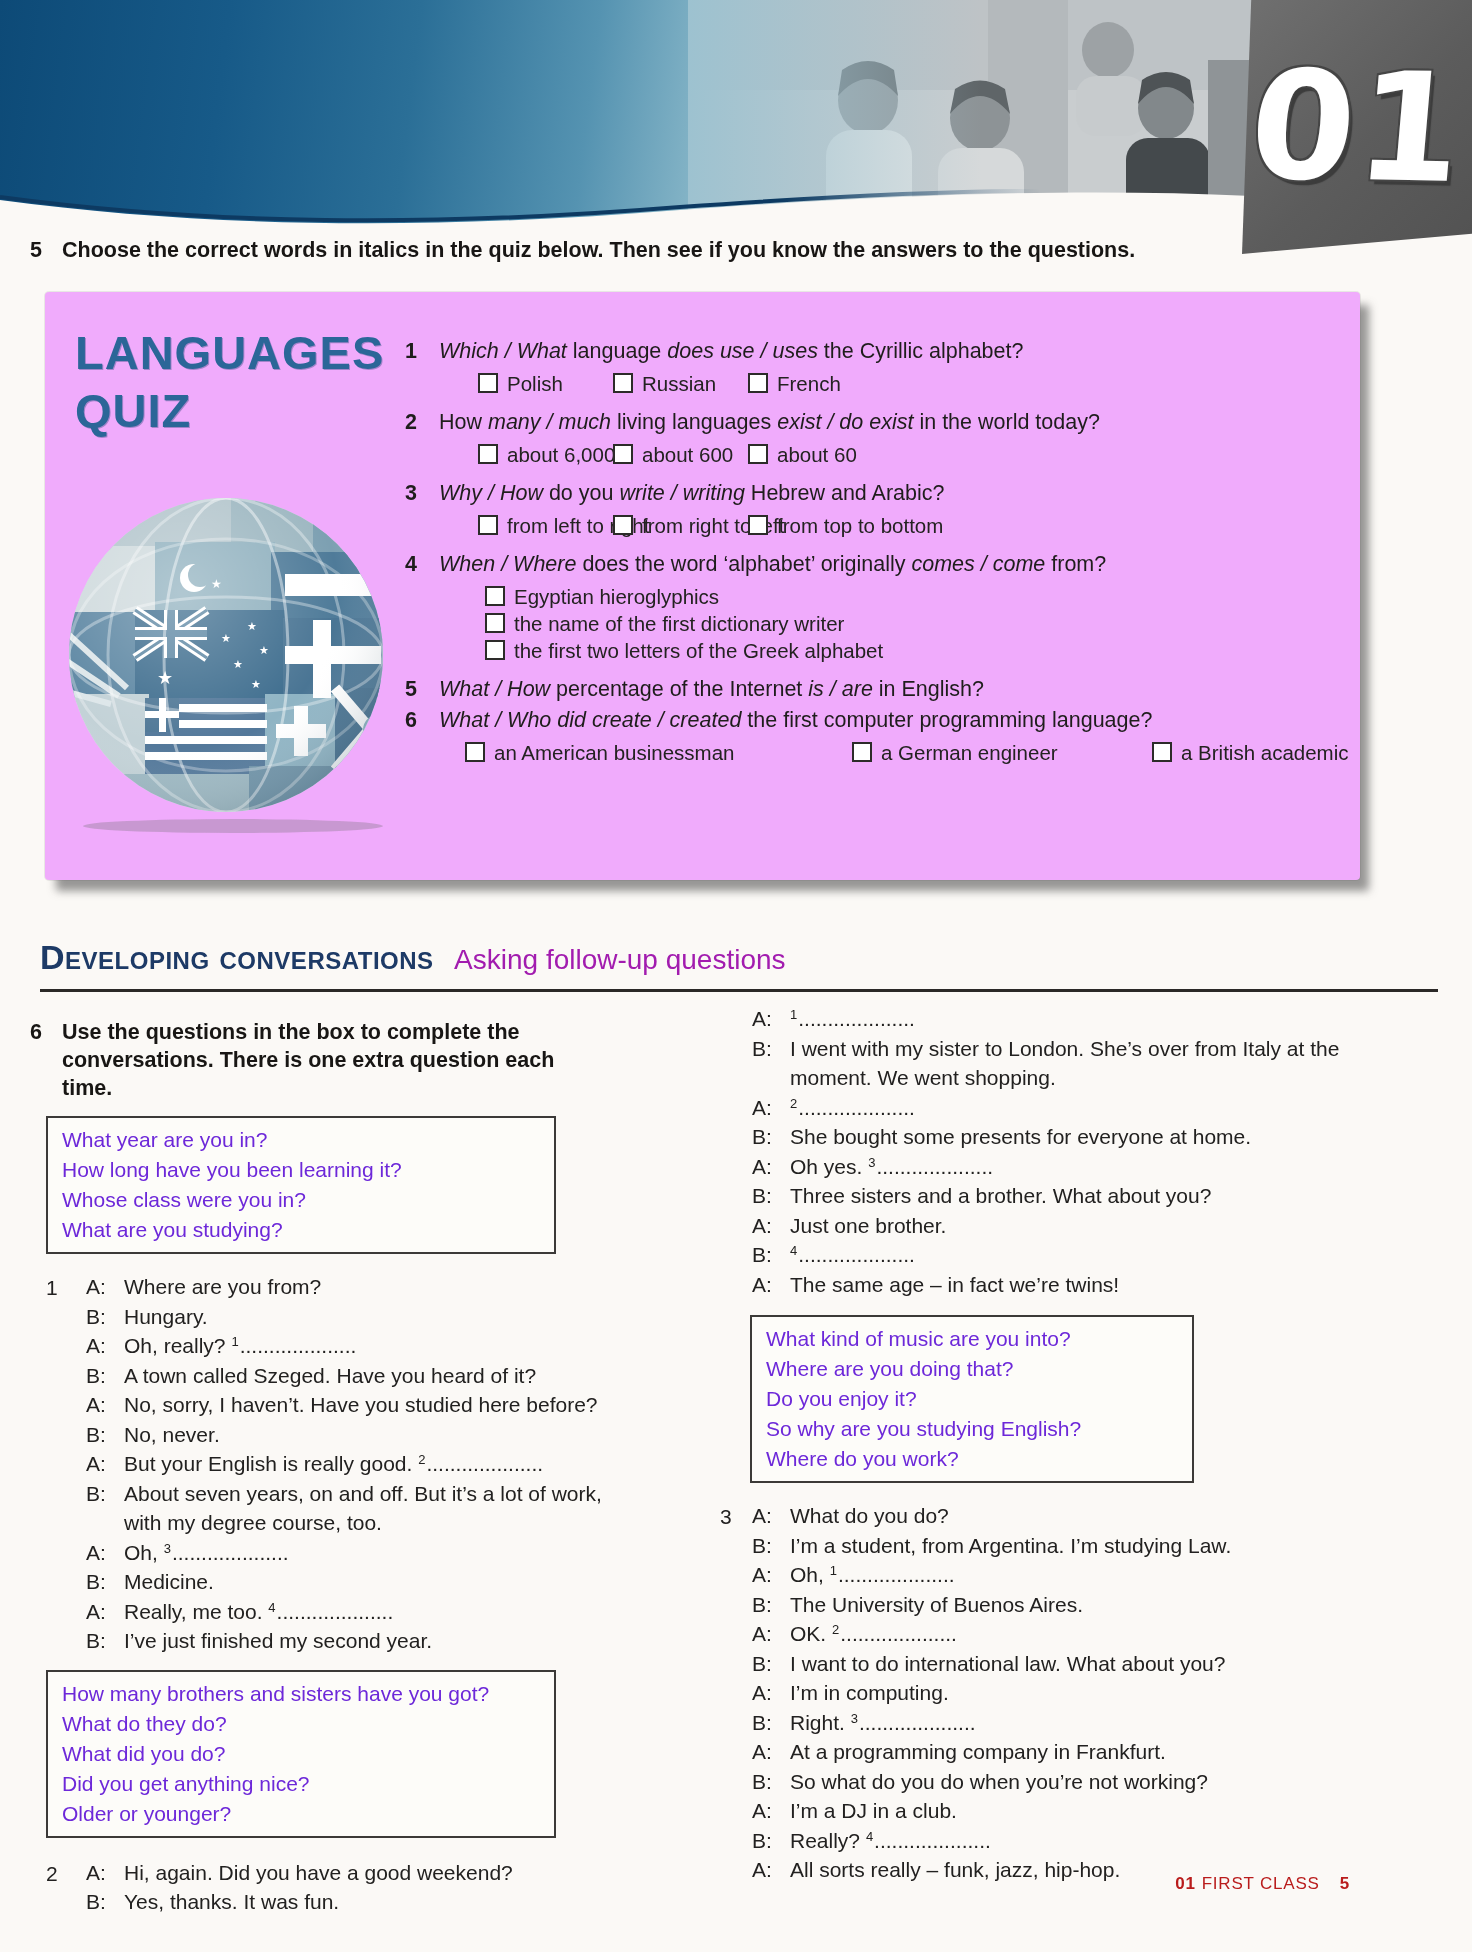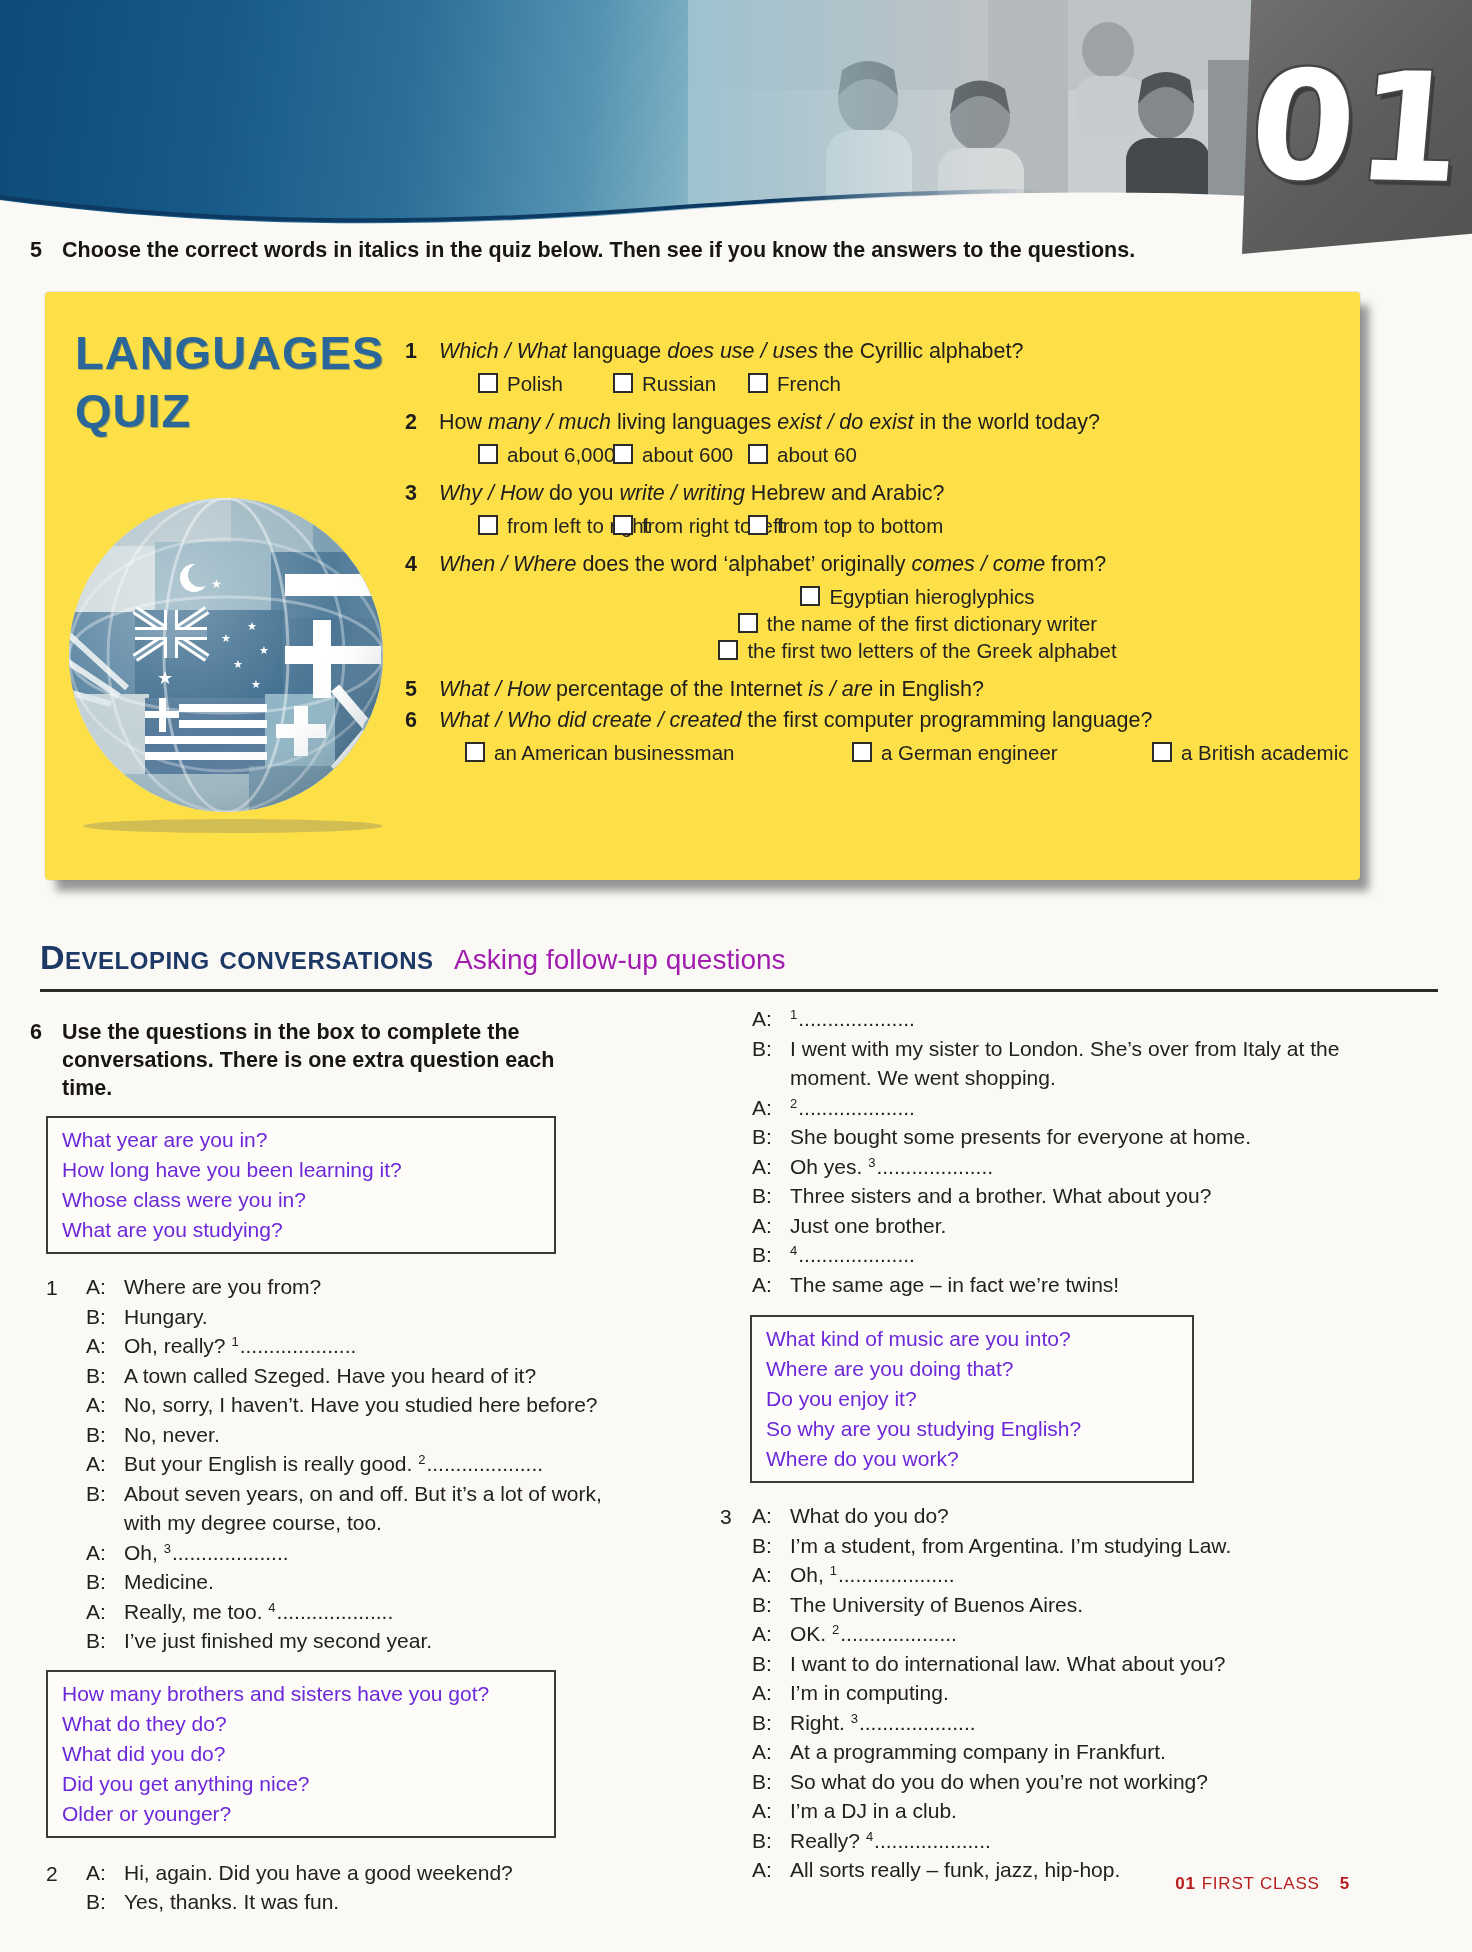--- a/index.html
+++ b/index.html
@@ -21,36 +21,36 @@
   .unitnum{font-family:"DejaVu Sans","Liberation Sans",sans-serif;font-weight:bold;font-size:150px;
         color:#ffffff;transform:skewX(-4deg) rotate(1deg);letter-spacing:2px;
         text-shadow:-2px -2px 0 #454545,2px -2px 0 #454545,-2px 2px 0 #454545,4px 5px 1px #3c3c3c;}
 
   
   .ex5{position:absolute;left:30px;top:238px;width:1260px;display:flex;
        font-weight:bold;font-size:21.5px;color:#181614;}
   .exnum{flex:none;width:32px;font-weight:bold;}
 
   
-  .card{position:absolute;left:45px;top:292px;width:1315px;height:588px;background:#fde047;
+  .card{position:absolute;left:45px;top:292px;width:1315px;height:588px;background:#f0abfc;
         border-radius:4px;box-shadow:10px 12px 9px -1px rgba(70,70,70,.55),0 0 0 1px rgba(0,0,0,.07);}
   .qtitle{position:absolute;left:30px;top:32px;font-size:47px;line-height:58px;font-weight:bold;
         color:#2b6698;letter-spacing:1px;text-shadow:1px 1px 0 rgba(20,60,110,.35);}
   .globe{position:absolute;left:16px;top:200px;width:330px;height:345px;}
   .qs{position:absolute;left:360px;top:46px;width:945px;}
   .q{margin-bottom:4px;}
   .q-line{display:flex;font-size:21.5px;line-height:27px;color:#1f1d1c;}
   .q-num{flex:none;width:34px;font-weight:bold;}
   .opts{display:flex;margin:7px 0 13px 73px;}
   .opts.narrow .opt{width:135px;flex:none;}
   .opts.narrow .opt:last-child{width:auto;}
   .opts.wide{margin-left:60px;}
   .opts.wide .opt:nth-child(1){width:387px;flex:none;}
   .opts.wide .opt:nth-child(2){width:300px;flex:none;}
-  .opts-stack{margin:5px 0 12px 80px;text-align:center;}
+  .opts-stack{margin:5px 0 12px 80px;}
   .opts-stack .opt{display:block;line-height:27px;}
   .opt{font-size:20.5px;white-space:nowrap;color:#242221;}
   .cb{display:inline-block;width:16px;height:16px;border:2px solid #2d2b2a;background:#fff;
       margin-right:9px;vertical-align:-2px;}
 
   
   .dc{position:absolute;left:40px;top:938px;width:1398px;border-bottom:3px solid #2b2927;padding-bottom:12px;}
   .dc-title{font-variant:small-caps;font-weight:bold;font-size:34px;color:#1d3a66;letter-spacing:.5px;}
   .dc-sub{font-size:28px;color:#a21caf;margin-left:16px;}
 

